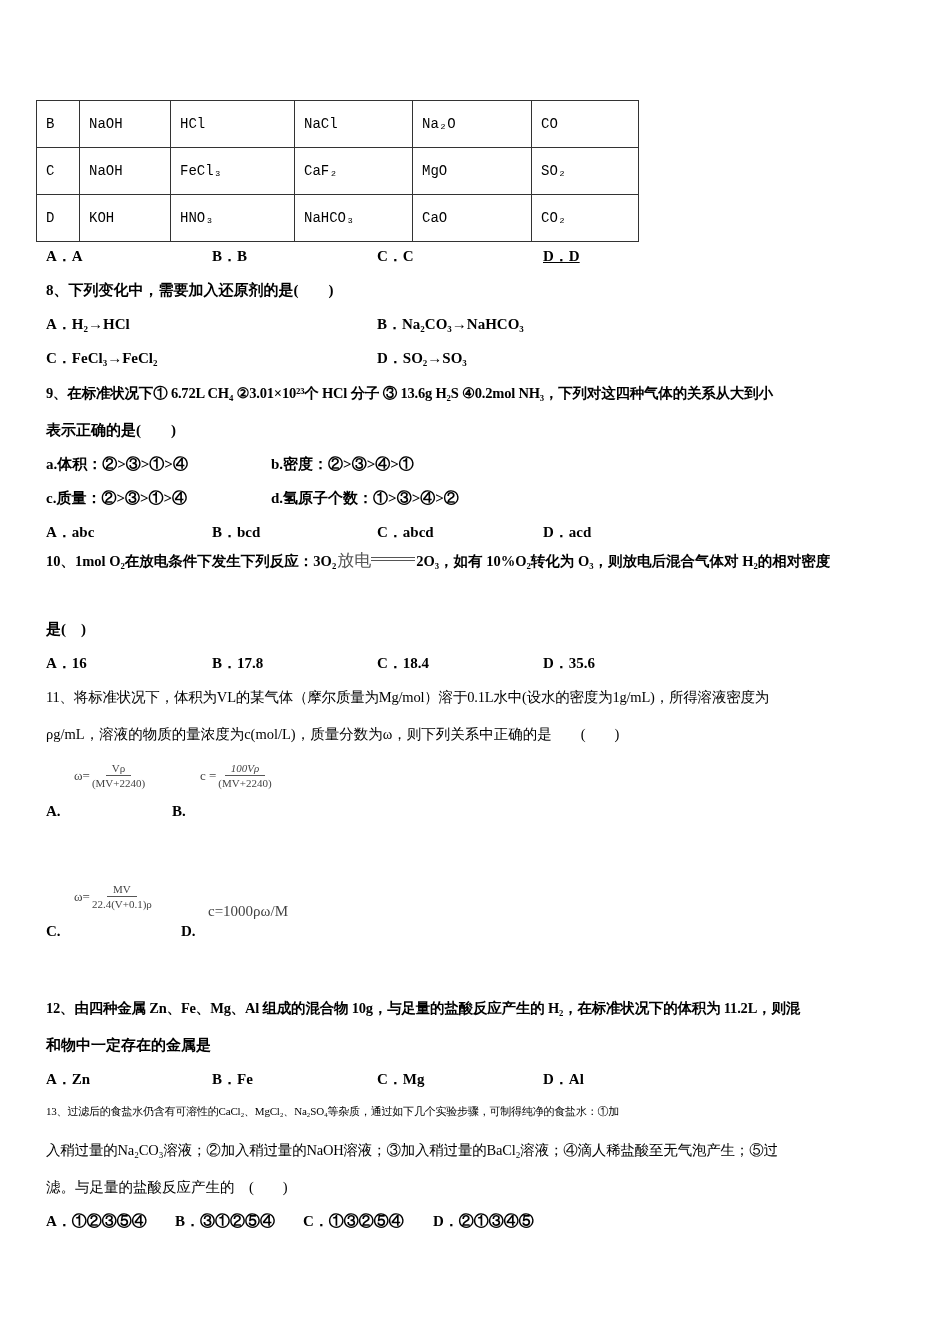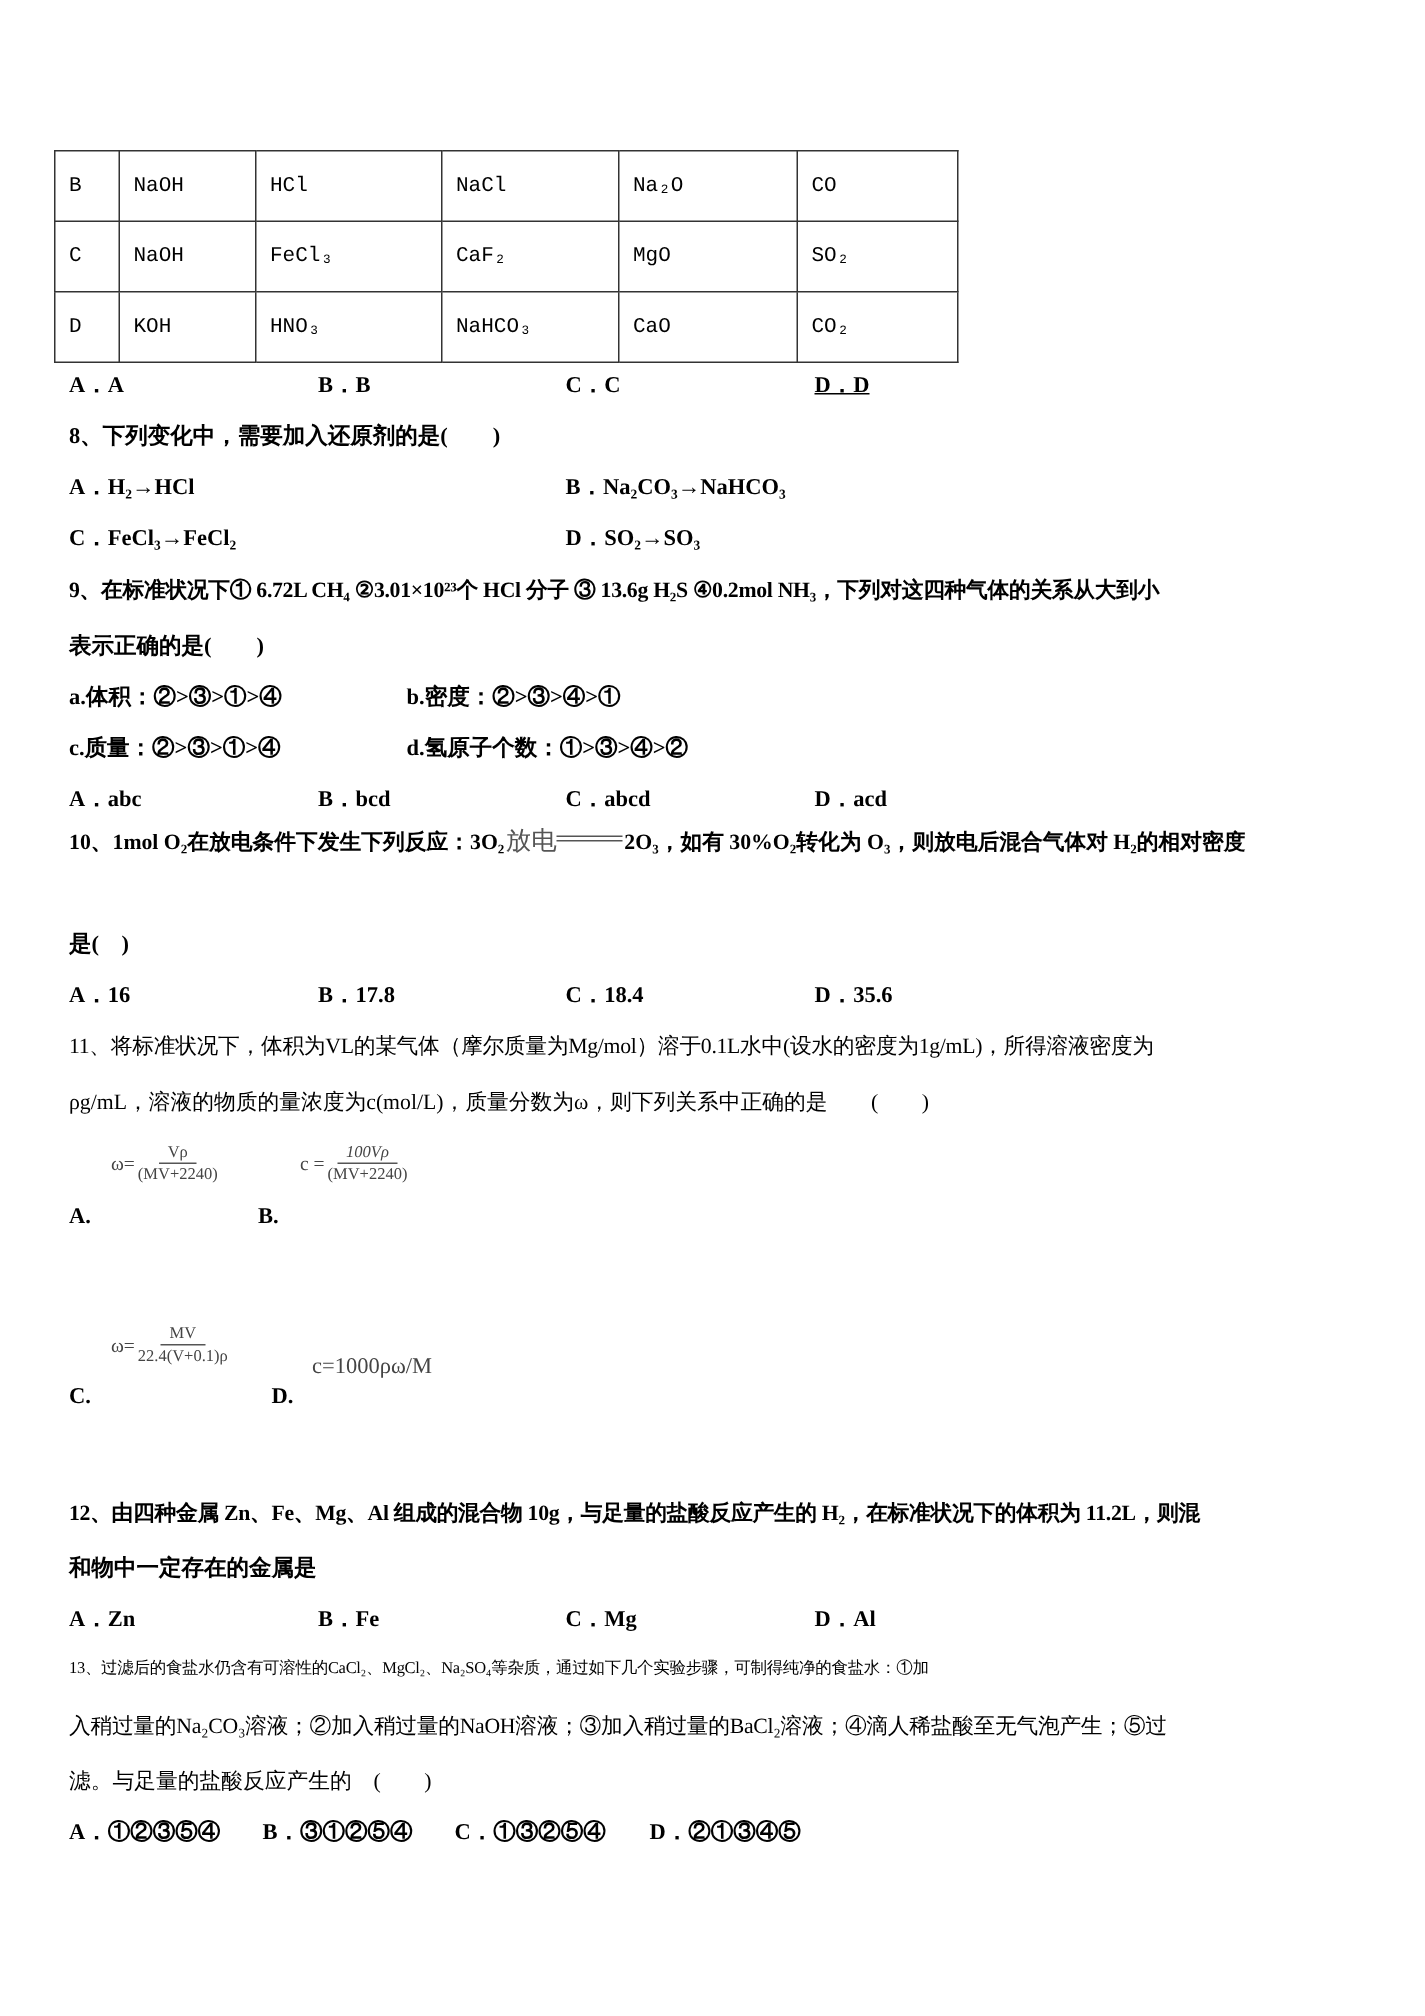--- a/index.html
+++ b/index.html
@@ -72,21 +72,21 @@
 <div class="abs bold" style="left:212px;top:523px;">B．bcd</div>
 <div class="abs bold" style="left:377px;top:523px;">C．abcd</div>
 <div class="abs bold" style="left:543px;top:523px;">D．acd</div>
 
 <div class="abs bold" style="left:46px;top:552px;display:flex;align-items:flex-start;font-size:14.5px;">
   <span style="padding-bottom:1px;">10、1mol O₂在放电条件下发生下列反应：3O₂</span>
   <span class="arrow-cond">
     <span class="cond">放电</span>
     <span class="eq"></span>
   </span>
-  <span style="padding-bottom:1px;">2O₃，如有 30%O₂转化为 O₃，则放电后混合气体对 H₂的相对密度</span>
+  <span style="padding-bottom:1px;">2O₃，如有 10%O₂转化为 O₃，则放电后混合气体对 H₂的相对密度</span>
 </div>
 <div class="abs bold" style="left:46px;top:620px;">是(　)</div>
 <div class="abs bold" style="left:46px;top:654px;">A．16</div>
 <div class="abs bold" style="left:212px;top:654px;">B．17.8</div>
 <div class="abs bold" style="left:377px;top:654px;">C．18.4</div>
 <div class="abs bold" style="left:543px;top:654px;">D．35.6</div>
 
 <div class="abs" style="left:46px;top:688px;font-size:14.5px;letter-spacing:-0.2px;">11、将标准状况下，体积为VL的某气体（摩尔质量为Mg/mol）溶于0.1L水中(设水的密度为1g/mL)，所得溶液密度为</div>
 <div class="abs" style="left:46px;top:725px;font-size:14.5px;">ρg/mL，溶液的物质的量浓度为c(mol/L)，质量分数为ω，则下列关系中正确的是　　(　　)</div>
 

